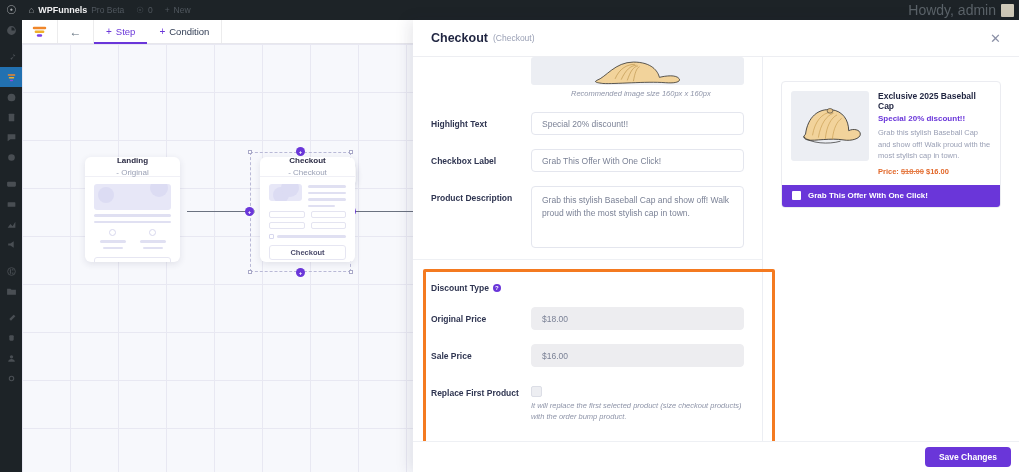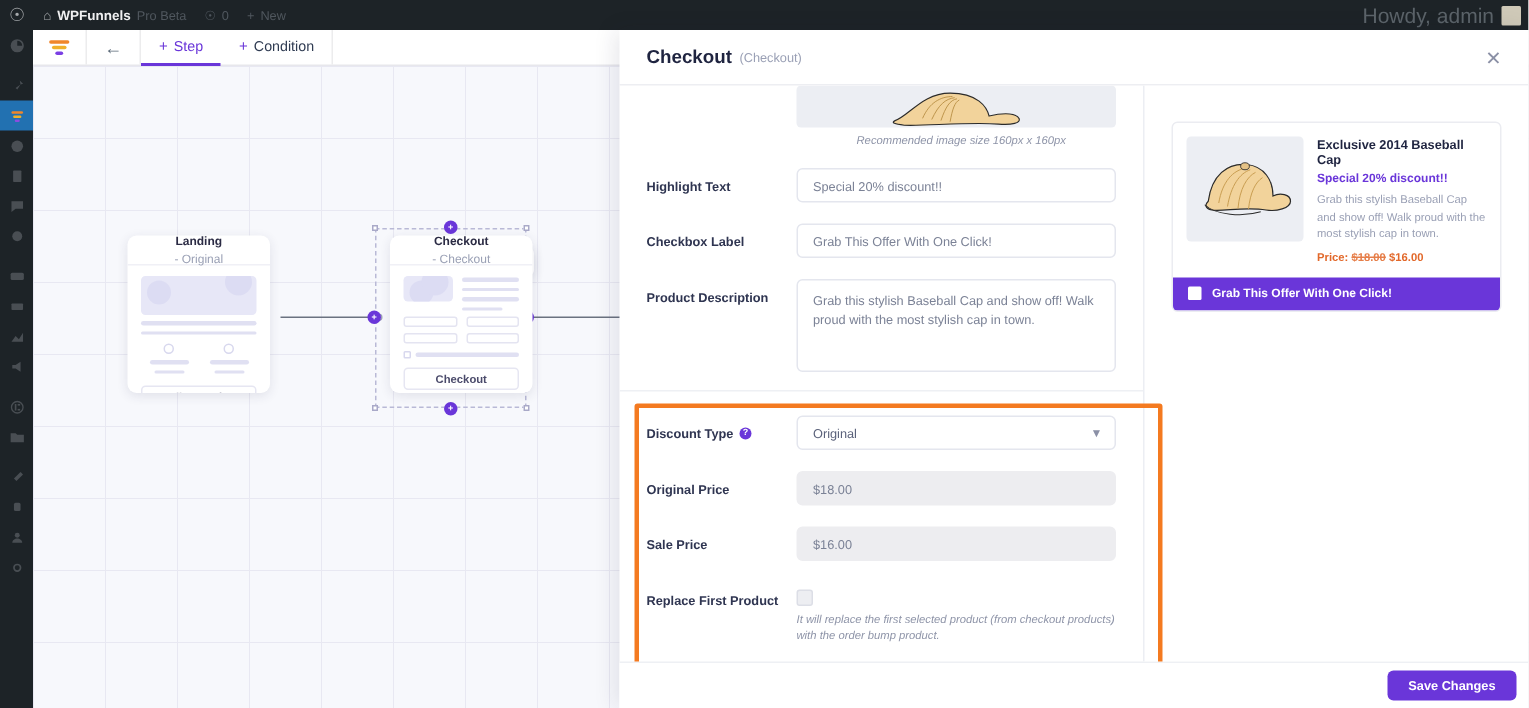--- a/index.html
+++ b/index.html
@@ -539,47 +539,41 @@
 
         <div class="divider"></div>
 
         <div class="section" style="padding-top:9px">
 
           <div class="row">
             <div class="row-label">
               <span>Discount Type</span>
               <span class="help-icon">?</span>
             </div>
-            <div class="fld select-wrap">
-              <div class="sel-input">
-                <span>Original</span>
-              </div>
-              <span class="chev">▼</span>
-            </div>
           </div>
 
           <div class="row">
             <div class="row-label">Original Price</div>
             <div class="fld">
               <input class="txt-input ro" readonly="" value="$18.00" style="">
             </div>
           </div>
 
           <div class="row">
             <div class="row-label">Sale Price</div>
             <div class="fld">
               <input class="txt-input ro" readonly="" value="$16.00" style="">
             </div>
           </div>
 
           <div class="row">
             <div class="row-label">Replace First Product</div>
             <div class="fld">
               <span class="chk-box"></span>
-              <div class="chk-note">It will replace the first selected product (from checkout products) with the order bump product.</div>
+              <div class="chk-note">It will replace the first selected product (size checkout products) with the order bump product.</div>
             </div>
           </div>
         </div>
 
       </div>
 
       <div class="pane-right">
 
         <div class="pv-card">
           <div class="pv-inner">
@@ -588,21 +582,21 @@
                 <path d="M18 62 C22 32, 40 18, 62 20 C82 22, 92 38, 92 56 C100 52, 112 54, 112 62 C112 70, 96 74, 84 72 C60 68, 34 74, 22 72 C14 70, 14 66, 18 62 Z" fill="#f2d39b" stroke="#2b2b2b" stroke-width="1.4"></path>
                 <path d="M30 64 C34 40, 46 26, 62 24" fill="none" stroke="#c79b4e" stroke-width="1.1"></path>
                 <path d="M40 68 C44 44, 54 30, 66 26" fill="none" stroke="#c79b4e" stroke-width="1.1"></path>
                 <path d="M52 70 C54 48, 62 34, 72 29" fill="none" stroke="#c79b4e" stroke-width="1.1"></path>
                 <path d="M64 71 C66 52, 72 40, 80 35" fill="none" stroke="#c79b4e" stroke-width="1.1"></path>
                 <ellipse cx="60" cy="22" rx="5" ry="4" fill="#e5c286" stroke="#2b2b2b" stroke-width="1"></ellipse>
                 <path d="M14 66 C26 78, 58 80, 78 74" fill="none" stroke="#2b2b2b" stroke-width="1.2"></path>
               </svg>
             </div>
             <div class="pv-txt">
-              <div class="pv-title">Exclusive 2014 Baseball Cap</div>
+              <div class="pv-title">Exclusive 2025 Baseball Cap</div>
               <div class="pv-high">Special 20% discount!!</div>
               <div class="pv-desc">Grab this stylish Baseball Cap and show off! Walk proud with the most stylish cap in town.</div>
               <div class="pv-price">
                 <span>Price:</span>
                 <s>$18.00</s>
                 <span>$16.00</span>
               </div>
             </div>
           </div>
           <div class="pv-btn">

